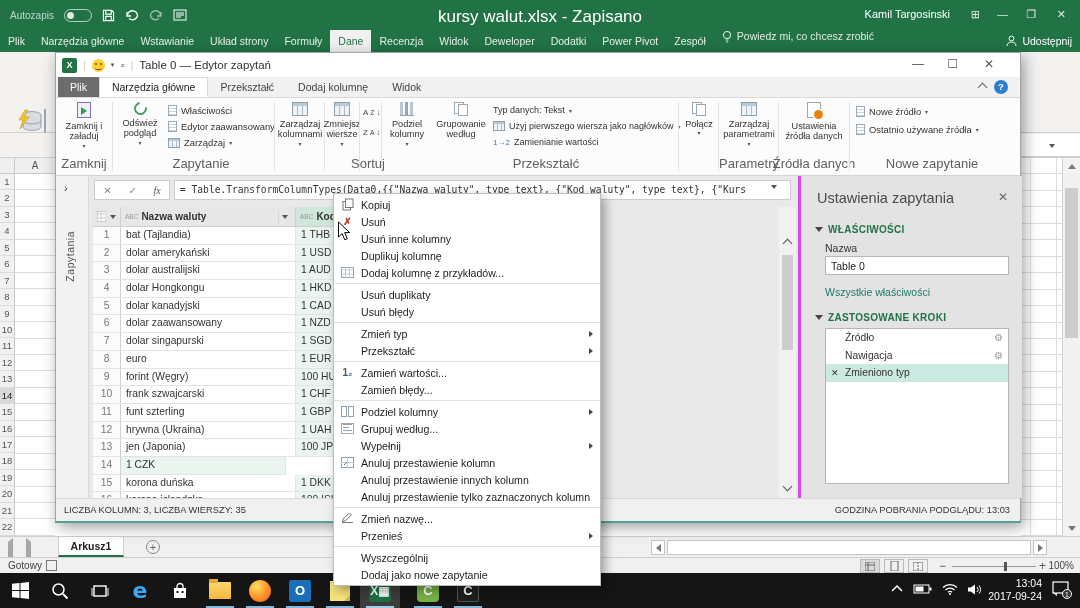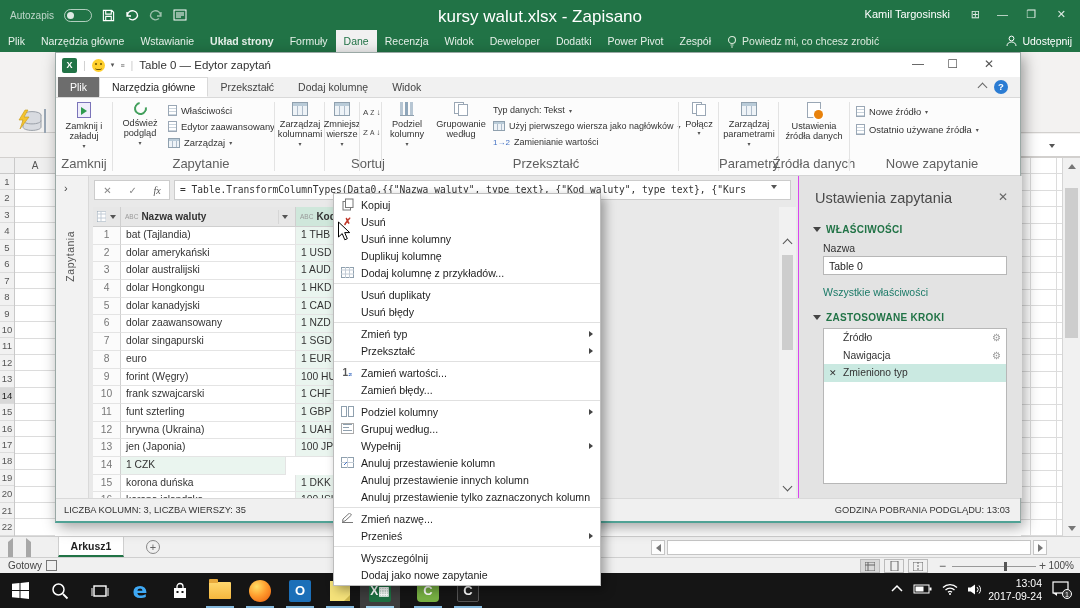--- a/index.html
+++ b/index.html
@@ -13,21 +13,21 @@
 .toggle{width:28px;height:13px;border:1px solid rgba(255,255,255,.65);border-radius:7px;position:relative}
 .toggle::after{content:"";position:absolute;left:2px;top:2px;width:7px;height:7px;border-radius:50%;background:rgba(255,255,255,.85)}
 .qat svg{display:block}
 #xl-title{left:50%;top:7px;transform:translateX(-50%);font-size:17px;color:#fff}
 #xl-user{right:130px;top:8px;font-size:11px;color:#fff}
 .xl-winbtn{top:8px;font-size:11px;color:rgba(255,255,255,.85)}
 
 #xl-tabs{left:0;top:30px;width:1080px;height:22px;background:#217346;display:flex;align-items:stretch;font-size:10.5px;color:#e7f1ea}
 #xl-tabs .xtab{display:flex;align-items:center;padding:0 8px;cursor:default}
 #xl-tabs .xtab.sel{background:#f1f1f1;color:#217346}
-#xl-tellme{display:flex;align-items:center;gap:5px;padding:0 8px;color:#ddecdf}
+#xl-tellme{display:flex;align-items:flex-start;gap:5px;padding:0 8px;color:#ddecdf}
 #xl-share{position:absolute;right:8px;top:0;height:22px;display:flex;align-items:center;gap:5px;font-size:10.5px;color:#fff}
 
 #xl-ribbon{left:0;top:52px;width:1080px;height:81px;background:#f3f2f1;border-bottom:1px solid #d2d0ce}
 #get-data{left:6px;top:56px;width:48px;height:74px;text-align:center;font-size:10px;color:#333;line-height:1.15}
 .chev-up{width:7px;height:7px;border-left:1.5px solid #666;border-top:1.5px solid #666;transform:rotate(45deg)}
 .chev-down{width:7px;height:7px;border-left:1.5px solid #666;border-top:1.5px solid #666;transform:rotate(225deg)}
 
 #xl-formula{left:0;top:133px;width:1080px;height:25px;background:#f3f2f1;border-bottom:1px solid #d2d0ce}
 #xl-namebox{left:2px;top:136px;width:46px;height:19px;background:#fff;border:1px solid #c8c8c8;font-size:10.5px;color:#333;padding:3px 0 0 6px}
 #xl-fx-right{left:1021px;top:134px;width:59px;height:23px;background:#fff;border-bottom:1px solid #d2d0ce}
@@ -123,21 +123,21 @@
 .pq-hcell .filt{margin-left:auto;width:13px;height:14px;border-left:1px solid #d6d6d6;display:flex;align-items:center;justify-content:center}
 .car{width:0;height:0;border-left:3.5px solid transparent;border-right:3.5px solid transparent;border-top:4px solid #555}
 .pq-row{display:flex;height:17.7px;font-size:10.3px;color:#333}
 .pq-cell{border-right:1px solid #e4e4e4;border-bottom:1px solid #e4e4e4;padding:2px 0 0 5px;white-space:nowrap;overflow:hidden}
 .cell-n{width:28px;background:#fbfbfb;color:#777;text-align:center;padding-left:0;border-right:1px solid #d0d0d0}
 .cell-name{width:175px;background:#fff}
 .cell-code{width:165px;background:#eaf5ef}
 
 #pq-vscroll{left:723px;top:31px;width:17px;height:291px;background:#f1f1f1}
 
-#pq-settings{left:742px;top:0;width:224px;height:322px;background:#e3e3e3;border-left:1px solid #d946ef;font-size:10.5px;color:#333}
+#pq-settings{left:742px;top:0;width:224px;height:322px;background:#e3e3e3;border-left:3px solid #d946ef;font-size:10.5px;color:#333}
 #set-title{left:16px;top:14px;font-size:14.5px;color:#4a4a4a}
 #set-close{right:14px;top:14px;font-size:12px;color:#666}
 .sec-hdr{font-size:10px;font-weight:bold;color:#217346;letter-spacing:.3px;display:flex;align-items:center;gap:5px}
 .sec-tri{width:0;height:0;border-left:4px solid transparent;border-right:4px solid transparent;border-top:5px solid #444}
 #sec-props{left:14px;top:48px}
 #lbl-nazwa{left:24px;top:66px}
 #inp-nazwa{left:24px;top:80px;width:184px;height:19px;background:#fff;border:1px solid #b7b7b7;font-size:10.5px;color:#222;padding:3px 0 0 5px}
 #lnk-props{left:24px;top:110px;color:#1b7a67}
 #sec-steps{left:14px;top:136px}
 #steps-box{left:24px;top:152px;width:184px;height:156px;background:#fff;border:1px solid #b7b7b7;overflow:hidden}
@@ -219,21 +219,21 @@
     <span id="xl-share">
       <svg width="11" height="12" viewBox="0 0 11 12">
           <circle cx="5.5" cy="3.5" r="2.4" fill="none" stroke="#fff"></circle>
           <path fill="none" stroke="#fff" d="M1 11c0-2.5 2-4 4.5-4s4.5 1.5 4.5 4"></path>
         </svg>
       <span>Udostępnij</span>
     </span>
   <span class="xtab" style="order: 0;">Plik</span>
       <span class="xtab" style="order: 1;">Narzędzia główne</span>
       <span class="xtab" style="order: 2;">Wstawianie</span>
-      <span class="xtab" style="order: 3; font-weight: bold;">Układ strony</span>
+      <span class="xtab" style="order: 3;">Układ strony</span>
       <span class="xtab" style="order: 4;">Formuły</span>
       <span class="xtab sel" style="order: 5;">Dane</span>
       <span class="xtab" style="order: 6;">Recenzja</span>
       <span class="xtab" style="order: 7;">Widok</span>
       <span class="xtab" style="order: 8;">Deweloper</span>
       <span class="xtab" style="order: 9;">Dodatki</span>
       <span class="xtab" style="order: 10;">Power Pivot</span>
       <span class="xtab" style="order: 11;">Zespół</span>
     </div>
 

